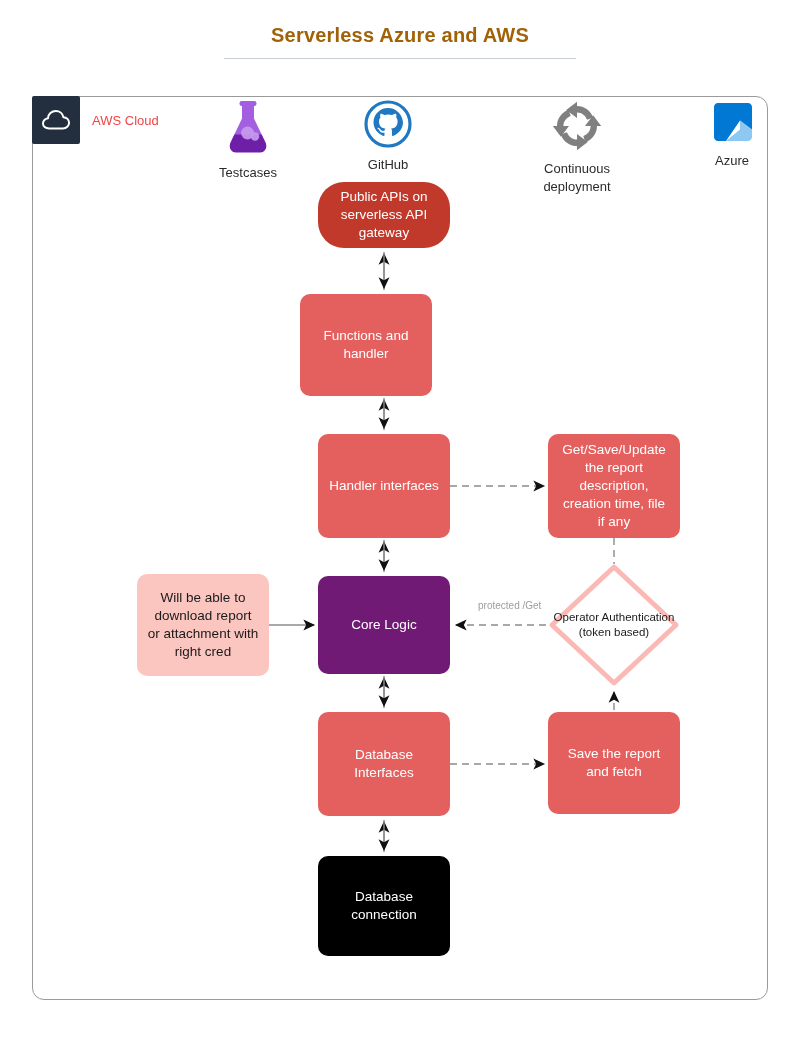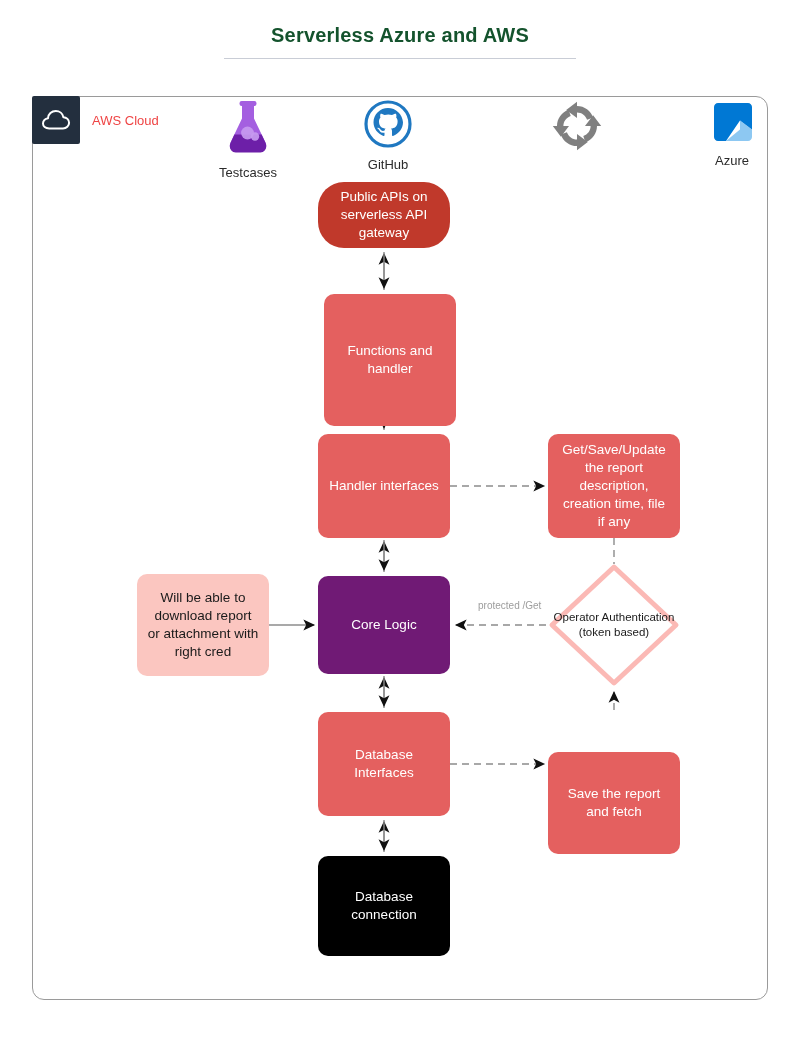--- a/index.html
+++ b/index.html
@@ -7,21 +7,21 @@
     width:800px;height:1038px;
     background:#ffffff;
     font-family:"Liberation Sans", sans-serif;
     position:relative;
     overflow:hidden;
   }
   #page-title{
     position:absolute;left:0;top:24px;width:800px;
     text-align:center;
     font-size:20px;font-weight:bold;
-    color:#14532d;
+    color:#a16207;
     letter-spacing:.2px;
   }
   #title-rule{
     position:absolute;left:224px;top:58px;width:352px;height:1px;
     background:#c9cdd6;
   }
 
   
   #aws-container{
     position:absolute;left:32px;top:96px;width:736px;height:904px;
@@ -54,28 +54,28 @@
     font-size:13.5px;line-height:18px;
     color:#ffffff;padding:6px 10px;
   }
   .node.dark{background:#000000;}
   .node.mid{background:#e4605f;}
   .node.light{background:#701a75;}
   .node.pink{background:#fbc6c0;color:#1a1a1a;}
   .node.pill{border-radius:26px;background:#c0392b;}
 
   #n-public{left:318px;top:182px;width:132px;height:66px;}
-  #n-functions{left:324px;top:294px;width:132px;height:132px;}
+  #n-functions{left:300px;top:294px;width:132px;height:102px;}
   #n-handler{left:318px;top:434px;width:132px;height:104px;}
   #n-core{left:318px;top:576px;width:132px;height:98px;}
   #n-dbint{left:318px;top:712px;width:132px;height:104px;}
   #n-dbconn{left:318px;top:856px;width:132px;height:100px;}
   #n-download{left:137px;top:574px;width:132px;height:102px;}
   #n-getsave{left:548px;top:434px;width:132px;height:104px;}
-  #n-savereport{left:548px;top:752px;width:132px;height:102px;}
+  #n-savereport{left:548px;top:712px;width:132px;height:102px;}
 
   
   #n-auth{
     position:absolute;left:548px;top:563px;width:132px;height:124px;
   }
   #n-auth .dia-txt{
     position:absolute;left:0;top:0;width:132px;height:124px;
     display:flex;align-items:center;justify-content:center;
     text-align:center;font-size:11.5px;line-height:15px;color:#1a1a1a;
   }
@@ -122,20 +122,21 @@
   <div class="cap">GitHub</div>
 </div>
 
 <div class="hdr" id="hdr-cd">
   <svg width="52" height="52" viewBox="0 0 52 52" aria-hidden="true">
     <path d="M26 6c7.5 0 13.9 4.8 16.2 11.6l-6.1 2.1C34.4 15.2 30.6 12.4 26 12.4V18L15.2 9.9 26 1.8V6z" fill="#808080"></path>
     <path d="M46 26c0 7.5-4.8 13.9-11.6 16.2l-2.1-6.1c4.5-1.7 7.3-5.5 7.3-10.1H34l8.1-10.8L50.2 26H46z" fill="#808080"></path>
     <path d="M26 46c-7.5 0-13.9-4.8-16.2-11.6l6.1-2.1c1.7 4.5 5.5 7.3 10.1 7.3V34l10.8 8.1L26 50.2V46z" fill="#808080"></path>
     <path d="M6 26c0-7.5 4.8-13.9 11.6-16.2l2.1 6.1C15.2 17.6 12.4 21.4 12.4 26H18L9.9 36.8 1.8 26H6z" fill="#808080"></path>
   </svg>
+  <div class="cap">Continuous deployment</div>
 </div>
 
 <div class="hdr" id="hdr-azure">
   <svg width="44" height="44" viewBox="0 0 44 44" aria-hidden="true">
     <path d="M14 3h24c2.2 0 4 1.8 4 4v22.5L30 20.5V10H14V3z" fill="#0078d4"></path>
     <path d="M30 20.5 42 29.5v7.5c0 2.2-1.8 4-4 4H16l14-11.5V20.5z" fill="#2f9ae8" opacity=".55"></path>
     <path d="M14 3v7h16v10.5L16 41H8c-2.2 0-4-1.8-4-4V7c0-2.2 1.8-4 4-4h6z" fill="#0078d4"></path>
   </svg>
   <div class="cap">Azure</div>
 </div>

